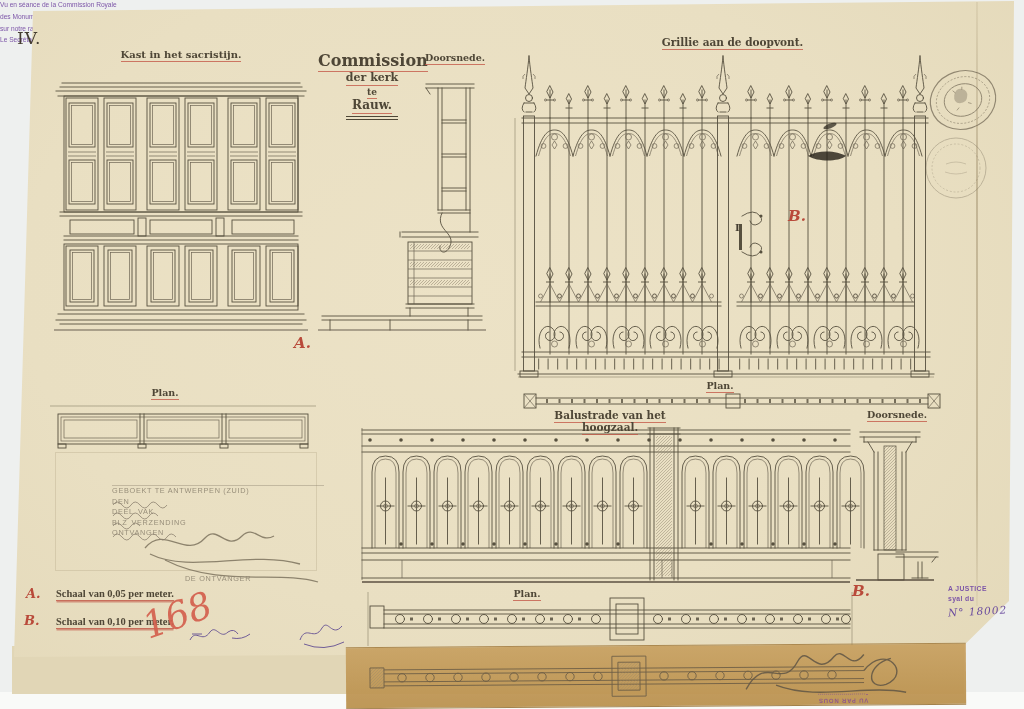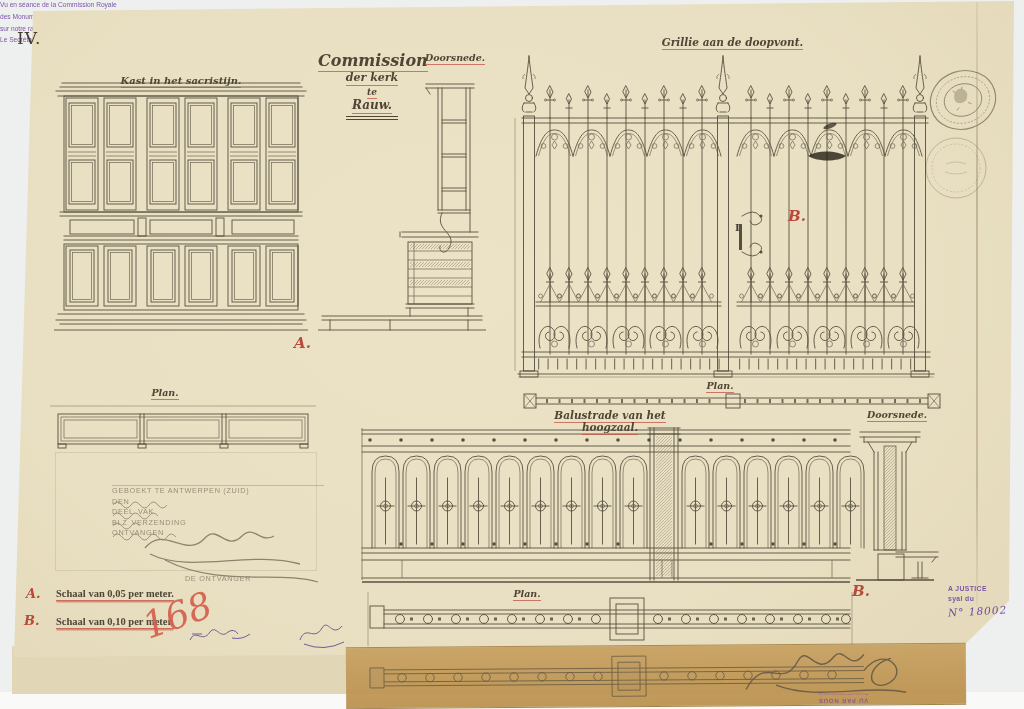--- a/index.html
+++ b/index.html
@@ -9,21 +9,21 @@
   
   #paper{left:0;top:0;width:1024px;height:709px;z-index:2;
     background:radial-gradient(ellipse at 45% 40%, #ece2c6 0%, #e9dfc2 55%, #e3d8b8 100%);
     clip-path:polygon(33px 11px,1014px 1px,1009px 601px,950px 659px,348px 655px,14px 657px);}
   #backing{left:12px;top:646px;width:952px;height:48px;background:#e1d6b6;z-index:1;}
   #whitestrip{left:0;top:692px;width:1024px;height:17px;background:#f9faf8;z-index:0;}
   #crease{left:976px;top:2px;width:2px;height:604px;z-index:3;
     background:linear-gradient(to bottom,rgba(160,143,108,.15),rgba(160,143,108,.5) 30%,rgba(160,143,108,.45) 80%,rgba(160,143,108,.1));}
   
   .bl{font-family:"DejaVu Serif",serif;font-weight:700;color:#4e4636;z-index:4;text-align:center;}
-  .rul{border-bottom:1px solid rgba(193,82,66,.75);padding-bottom:1px;font-style:italic;}
+  .rul{border-bottom:1px solid rgba(193,82,66,.75);padding-bottom:1px;}
   .redletter{font-family:"DejaVu Serif",serif;font-style:italic;font-weight:700;color:#b94a3a;z-index:4;}
   .inkmark{font-family:"DejaVu Serif",serif;color:#443d31;z-index:4;}
   svg{position:absolute;z-index:3;overflow:visible;}
   svg .ink{stroke:#57503f;stroke-width:.9;fill:none;stroke-linecap:square;}
   svg .ink2{stroke:#6e6554;stroke-width:.7;fill:none;}
   svg .faintink{stroke:#9a8f76;stroke-width:.7;fill:none;}
   
   .legendtext{font-family:Liberation Serif, serif;font-weight:700;color:#4e4636;font-size:10.5px;z-index:4;
     border-bottom:1px solid rgba(193,82,66,.8);box-shadow:0 2px 0 -0.5px rgba(193,82,66,.55);padding-bottom:1px;}
   #archive-number{font-style:italic;font-size:37px;color:#d4604e;transform:rotate(-20deg);z-index:5;opacity:.92;}
@@ -58,21 +58,21 @@
 <body>
 
 <div id="whitestrip" class="abs"></div>
 <div id="backing" class="abs"></div>
 <div id="paper" class="abs"></div>
 <div id="crease" class="abs"></div>
 <div id="pencilrect" class="abs"></div>
 
 <div class="abs inkmark" style="left:17px;top:28px;font-size:17px;letter-spacing:1px;">IV.</div>
 
-<div class="abs bl" style="left:120px;top:49px;width:122px;font-size:10px;margin-top:26px;"><span class="rul">Kast in het sacristijn.</span></div>
+<div class="abs bl" style="left:120px;top:49px;width:122px;font-size:10px;"><span class="rul">Kast in het sacristijn.</span></div>
 
 <svg style="left:50px;top:80px;" width="262" height="254" viewBox="0 0 262 254">
   <defs>
     <pattern id="ch" width="3" height="3" patternUnits="userSpaceOnUse">
       <path d="M0,3L3,0" stroke="#8a7f6a" stroke-width="0.5"></path>
     </pattern>
     <g id="udoor">
       <rect x="0" y="0" width="32" height="112" class="ink"></rect>
       <path d="M2,54H30M2,58H30" class="ink2"></path>
       <rect x="3" y="5" width="26" height="44" class="ink"></rect>

